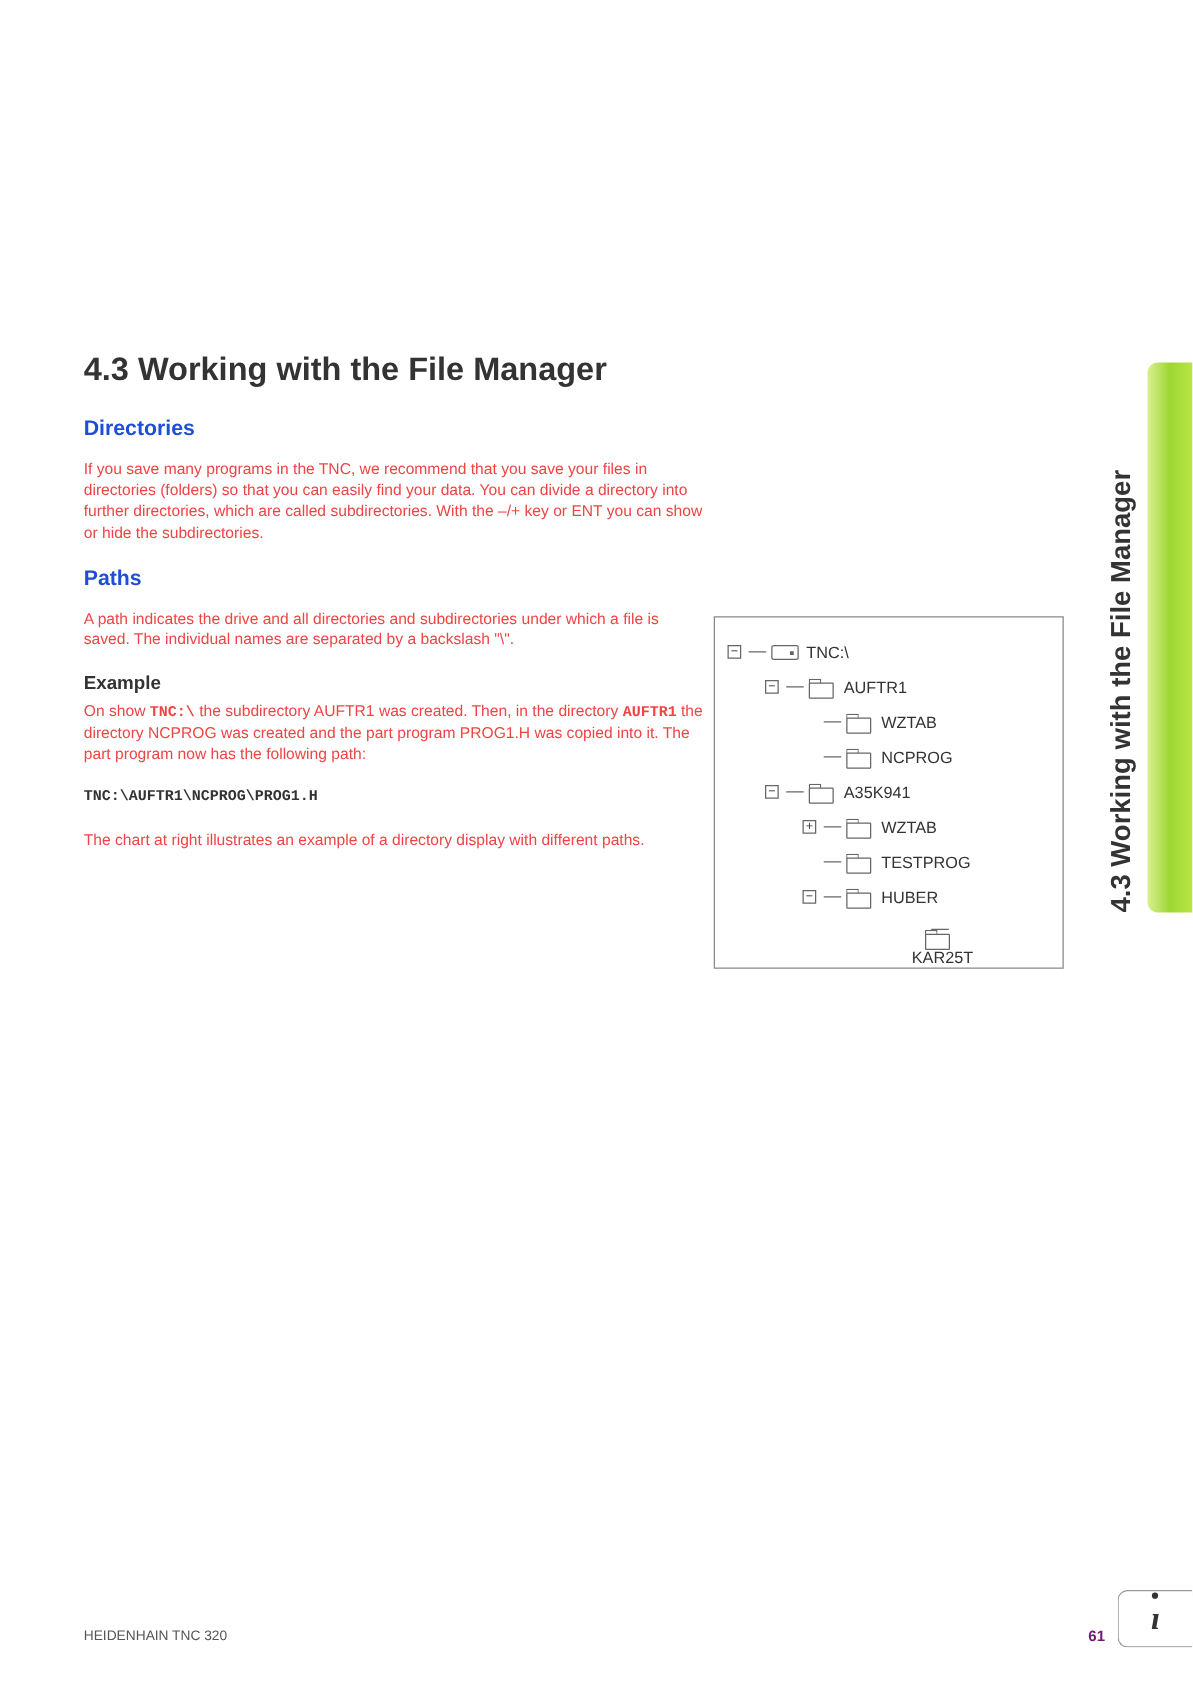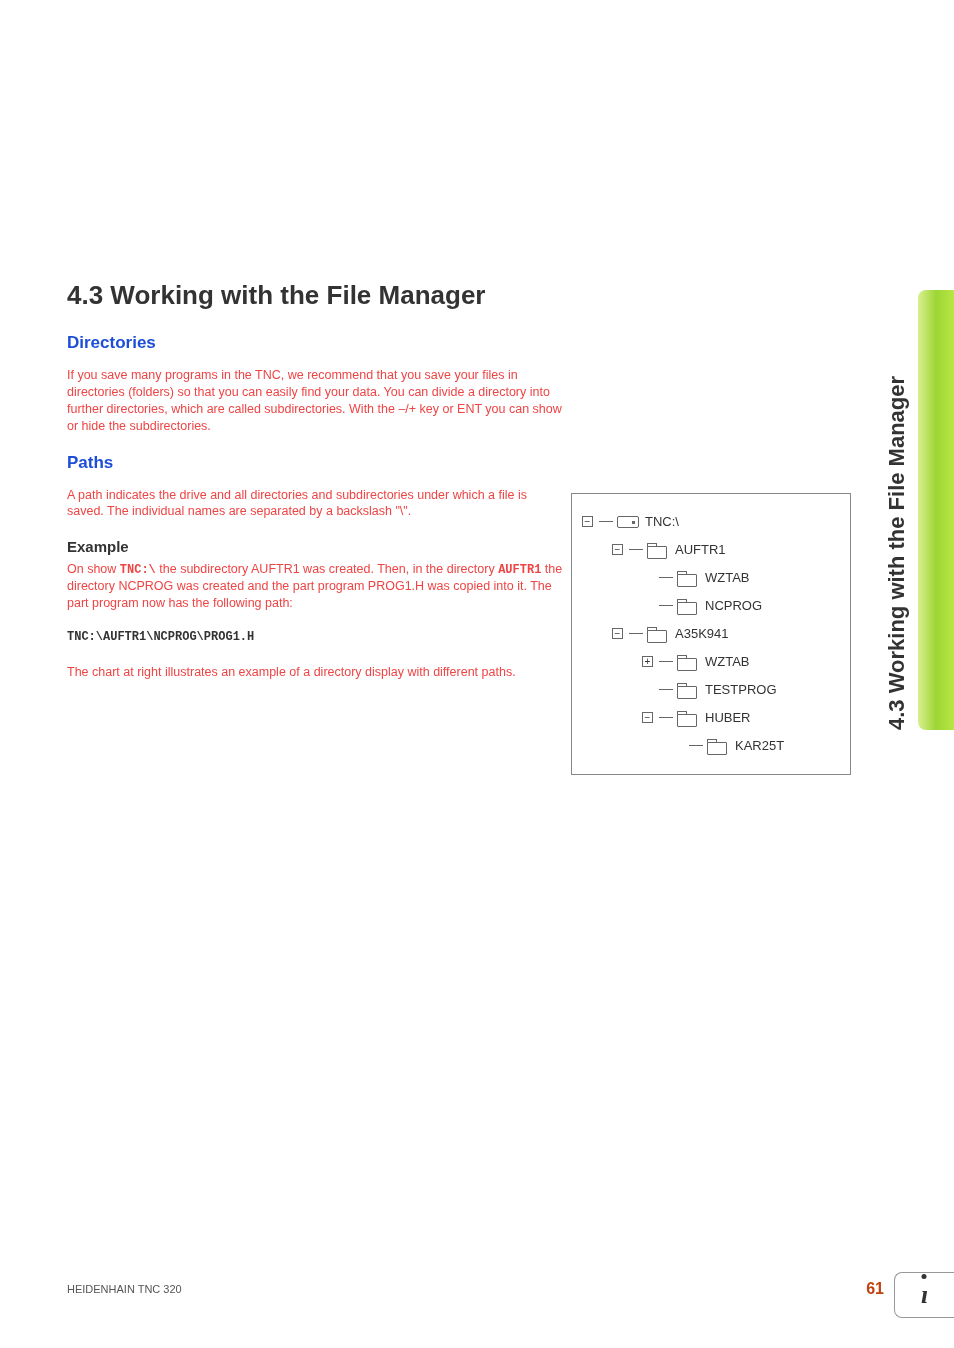--- a/index.html
+++ b/index.html
@@ -98,21 +98,21 @@
     }
     .tree-row {
       display: flex;
       align-items: center;
       height: 28px;
       position: relative;
     }
     .tree-indent-0 { padding-left: 0px; }
     .tree-indent-1 { padding-left: 30px; }
     .tree-indent-2 { padding-left: 60px; }
-    .tree-indent-3 { padding-left: 90px; }
+    .tree-indent-3 { padding-left: 90px; flex-direction: column; }
     .expander {
       width: 11px;
       height: 11px;
       border: 1px solid #666;
       display: inline-flex;
       align-items: center;
       justify-content: center;
       font-size: 10px;
       line-height: 1;
       margin-right: 6px;
@@ -181,33 +181,33 @@
       border: 1px solid #666;
       border-radius: 1px;
       background: #fff;
     }
     .tree-label {
       font-size: 13px;
       color: #333;
     }
     .footer {
       position: absolute;
-      bottom: 50px;
+      bottom: 32px;
       left: 67px;
       right: 70px;
       display: flex;
       justify-content: space-between;
       align-items: center;
       font-size: 11px;
       color: #555;
     }
     .footer-right {
       font-weight: bold;
-      font-size: 16px;
-      color: #c2410c;
+      font-size: 12px;
+      color: #701a75;
     }
     .info-stub {
       position: absolute;
       bottom: 30px;
       right: 0;
       width: 60px;
       height: 46px;
       border: 1px solid #999;
       border-right: none;
       border-radius: 8px 0 0 8px;

